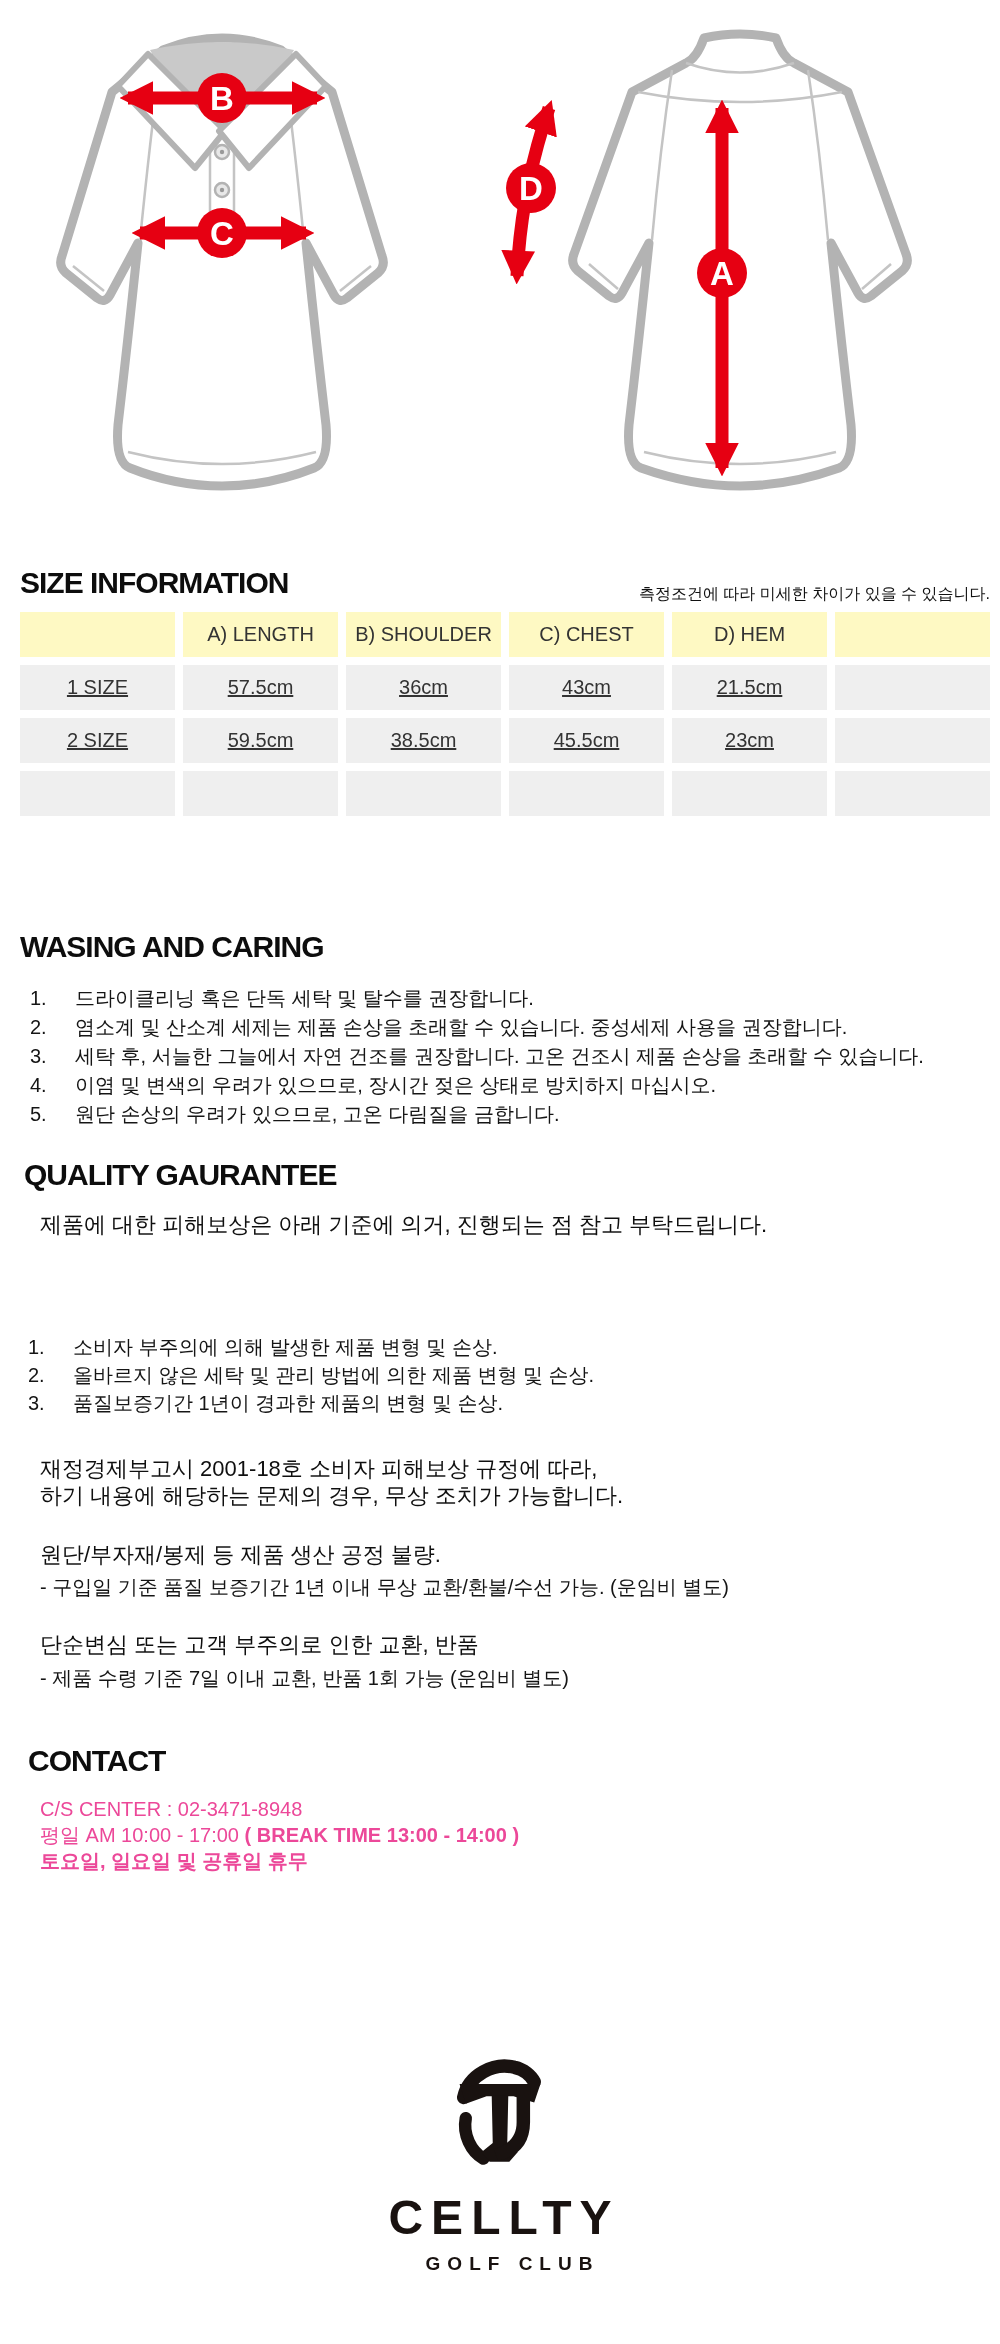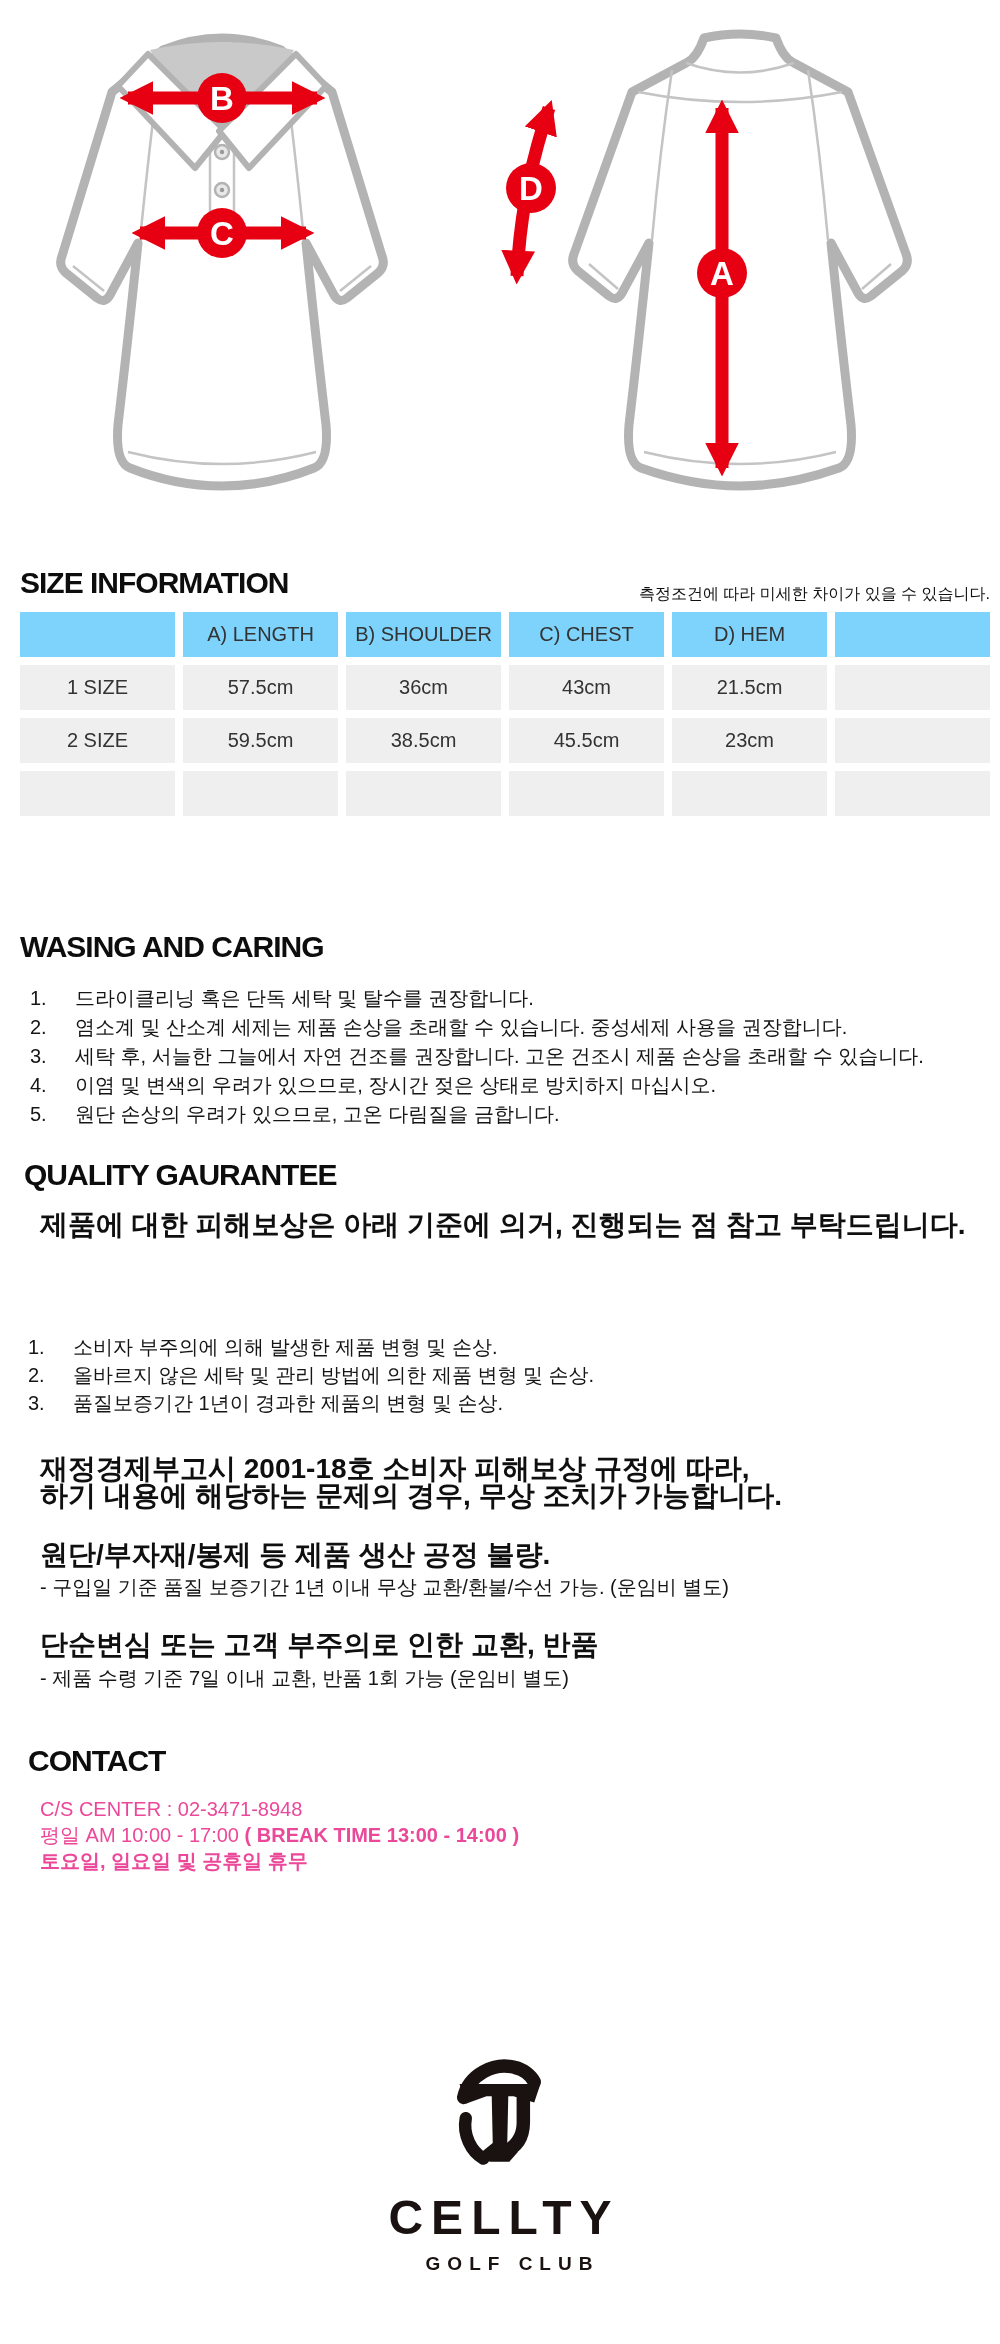--- a/index.html
+++ b/index.html
@@ -4,29 +4,29 @@
 <style>
   html,body{margin:0;padding:0;background:#ffffff;}
   #page{position:relative;width:1000px;height:2344px;background:#fff;overflow:hidden;
         font-family:"Liberation Sans",sans-serif;color:#111;}
   .abs{position:absolute;}
   .sec-title{font-size:30px;font-weight:bold;letter-spacing:-1px;color:#0d0d0d;white-space:nowrap;}
   
   .size-note{font-size:16px;color:#111;white-space:nowrap;}
   .size-table{display:grid;grid-template-columns:repeat(6,1fr);grid-auto-rows:45px;gap:8px;width:970px;}
   .cell{display:flex;align-items:center;justify-content:center;font-size:20px;color:#333;white-space:nowrap;}
-  .cell.h{background:#7dd3fc;}
-  .cell.d{background:#efefef;}
+  .cell.h{background:#fef9c3;}
+  .cell.d{background:#efefef;text-decoration:underline;}
   
   .nlist{font-size:20px;line-height:29px;color:#151515;}
   .nlist .row{display:flex;}
   .nlist .num{width:45px;flex:0 0 45px;}
   .nlist .txt{white-space:nowrap;}
   .q-list{line-height:28px;}
-  .bold-par{font-size:28px;font-weight:bold;line-height:27px;color:#0f0f0f;white-space:nowrap;}
+  .bold-par{font-size:22px;font-weight:normal;line-height:27px;color:#0f0f0f;white-space:nowrap;}
   .reg-par{font-size:20px;line-height:26px;color:#151515;white-space:nowrap;}
   .contact-body{font-size:20px;line-height:26px;color:#ec4899;white-space:nowrap;}
   .contact-body .b{font-weight:bold;}
   
   .logo-wrap{left:0;top:2058px;width:1000px;text-align:center;color:#191210;}
   .brand-name{font-size:48px;font-weight:bold;letter-spacing:8px;padding-left:8px;margin-top:16px;}
   .brand-sub{font-size:19px;font-weight:bold;letter-spacing:7px;padding-left:25px;margin-top:8px;}
 </style>
 </head>
 <body>

